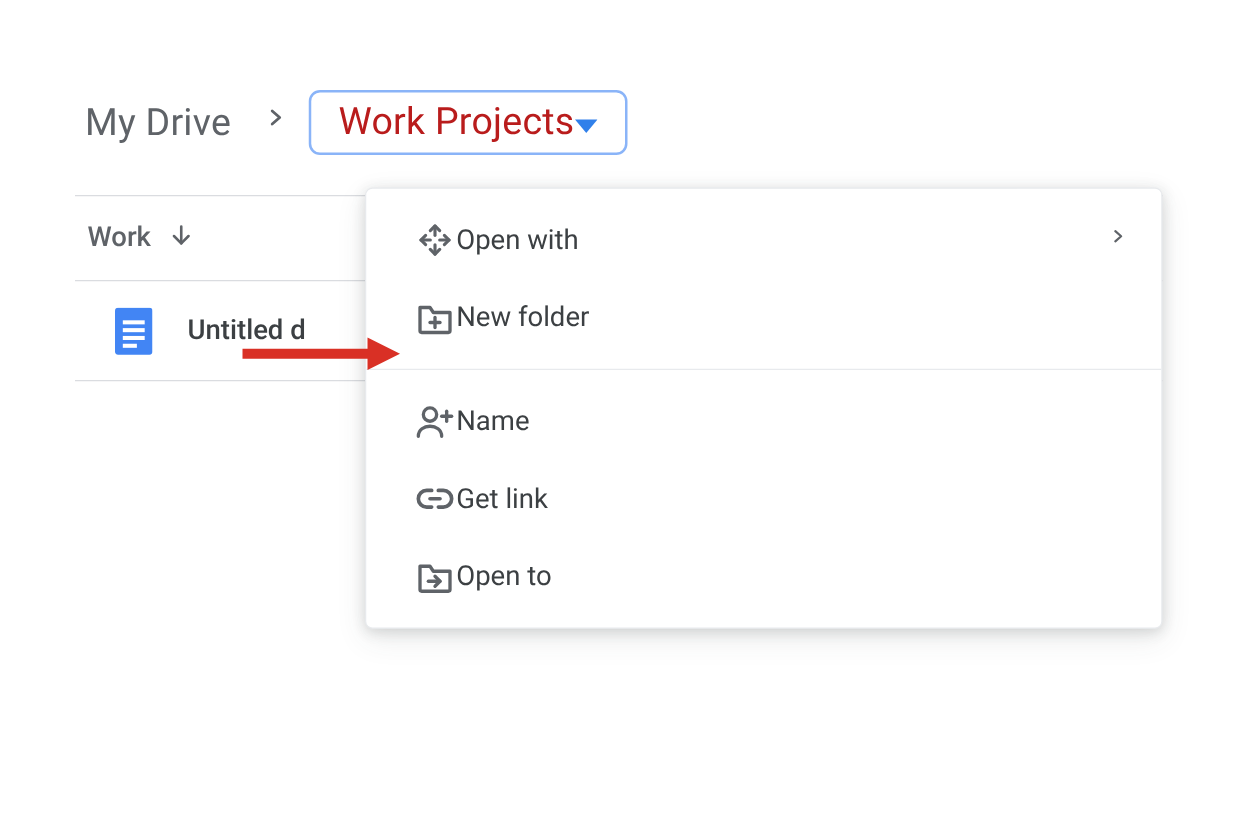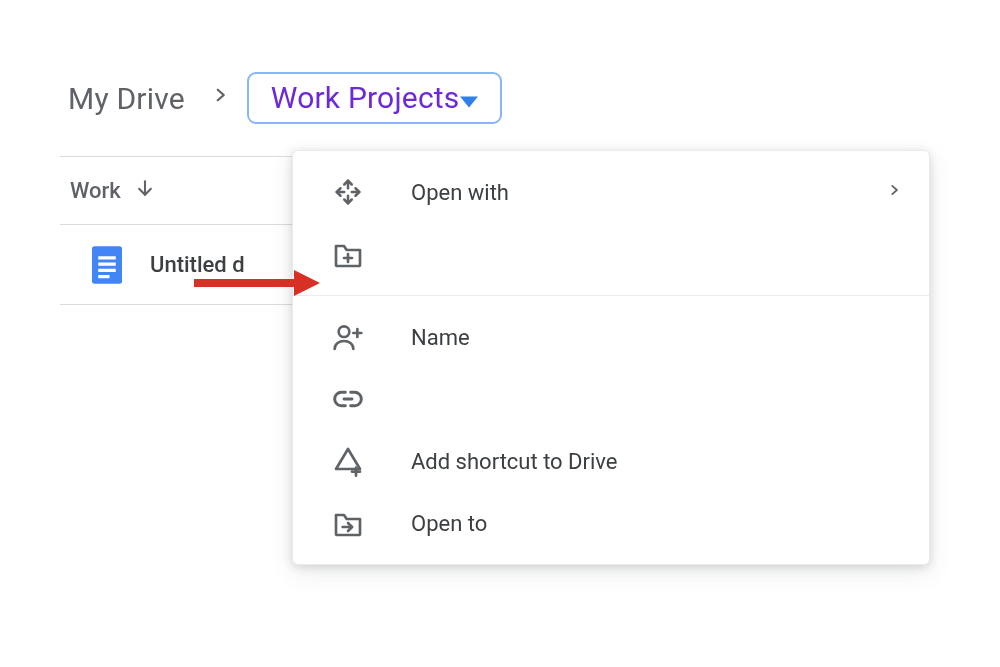--- a/index.html
+++ b/index.html
@@ -34,21 +34,21 @@
     padding: 4px 8px;
     border-radius: 6px;
     cursor: pointer;
   }
   .chevron {
     color: #5f6368;
   }
   .breadcrumb-current {
     display: inline-flex;
     align-items: flex-end;
-    color: #6d28d9;
+    color: #b91c1c;
     border: 2px solid #8ab4f8;
     border-radius: 9px;
     padding: 6px 22px 6px 22px;
     cursor: pointer;
     line-height: 1.2;
   }
   .breadcrumb-current .tri { color:#1a73e8; opacity:.9; }
 
   
   .table {
@@ -98,21 +98,20 @@
     border-top: 1.5px solid #e8eaed;
     margin: 10px 0;
   }
   .menu-item {
     display: flex;
     align-items: center;
     height: 62px;
     padding: 0 28px 0 38px;
     color: #3c4043;
     cursor: pointer;
-    gap: 46px;
   }
   .menu-item .icon { width: 34px; height: 34px; fill:#5f6368; stroke:#5f6368; display:flex; align-items:center; justify-content:center; }
   .menu-item .label { flex: 1; }
   .menu-item .chev-right { color:#5f6368; }
 
   
   .annot-arrow {
     position: absolute;
     left: 190px;
     top: 266px;
@@ -193,20 +192,21 @@
     </div>
 
     <div class="menu-item">
       <span class="icon">
         <svg viewBox="0 0 24 24" width="32" height="32" fill="none" stroke="#5f6368" stroke-width="2" stroke-linejoin="round">
           <path d="M3 6 h6 l2 3 h10 v11 a1 1 0 0 1 -1 1 H4 a1 1 0 0 1 -1 -1 Z"></path>
           <line x1="12" y1="12" x2="12" y2="18" stroke-linecap="round"></line>
           <line x1="9" y1="15" x2="15" y2="15" stroke-linecap="round"></line>
         </svg>
       </span>
+      <span class="label">New folder</span>
     </div>
 
     <hr>
 
     <div class="menu-item">
       <span class="icon">
         <svg viewBox="0 0 24 24" width="32" height="32" fill="none" stroke="#5f6368" stroke-width="2" stroke-linecap="round" stroke-linejoin="round">
           <circle cx="9" cy="8" r="4"></circle>
           <path d="M2 21 c0-4 3.5-6 7-6 s7 2 7 6"></path>
           <line x1="19" y1="6" x2="19" y2="12"></line>
@@ -217,32 +217,23 @@
     </div>
 
     <div class="menu-item">
       <span class="icon">
         <svg viewBox="0 0 24 24" width="32" height="32" fill="none" stroke="#5f6368" stroke-width="2.2" stroke-linecap="round">
           <path d="M9 12 h6"></path>
           <path d="M10 7 H7 a5 5 0 0 0 0 10 h3"></path>
           <path d="M14 7 h3 a5 5 0 0 1 0 10 h-3"></path>
         </svg>
       </span>
-    </div>
-
-    <div class="menu-item">
-      <span class="icon">
-        <svg viewBox="0 0 24 24" width="32" height="32" fill="none" stroke="#5f6368" stroke-width="2" stroke-linejoin="round" stroke-linecap="round">
-          <path d="M12 3 L21 18 H3 Z"></path>
-          <line x1="18" y1="17" x2="18" y2="23"></line>
-          <line x1="15" y1="20" x2="21" y2="20"></line>
-        </svg>
-      </span>
-      <span class="label">Add shortcut to Drive</span>
-    </div>
+      <span class="label">Get link</span>
+    </div>
+
 
     <div class="menu-item">
       <span class="icon">
         <svg viewBox="0 0 24 24" width="32" height="32" fill="none" stroke="#5f6368" stroke-width="2" stroke-linejoin="round" stroke-linecap="round">
           <path d="M3 6 h6 l2 3 h10 v11 a1 1 0 0 1 -1 1 H4 a1 1 0 0 1 -1 -1 Z"></path>
           <line x1="8" y1="15" x2="15" y2="15"></line>
           <polyline points="12 12 15 15 12 18"></polyline>
         </svg>
       </span>
       <span class="label">Open to</span>

